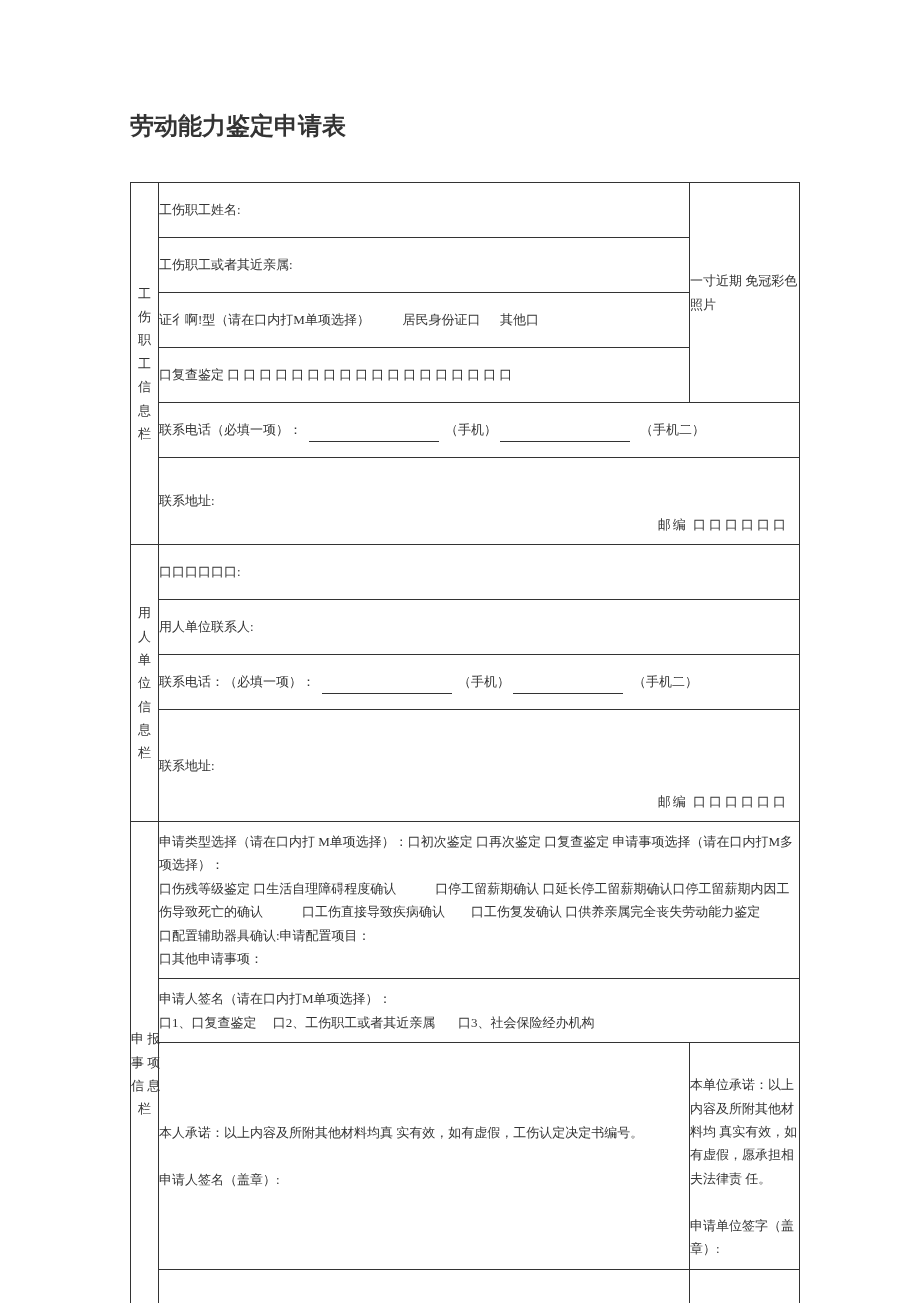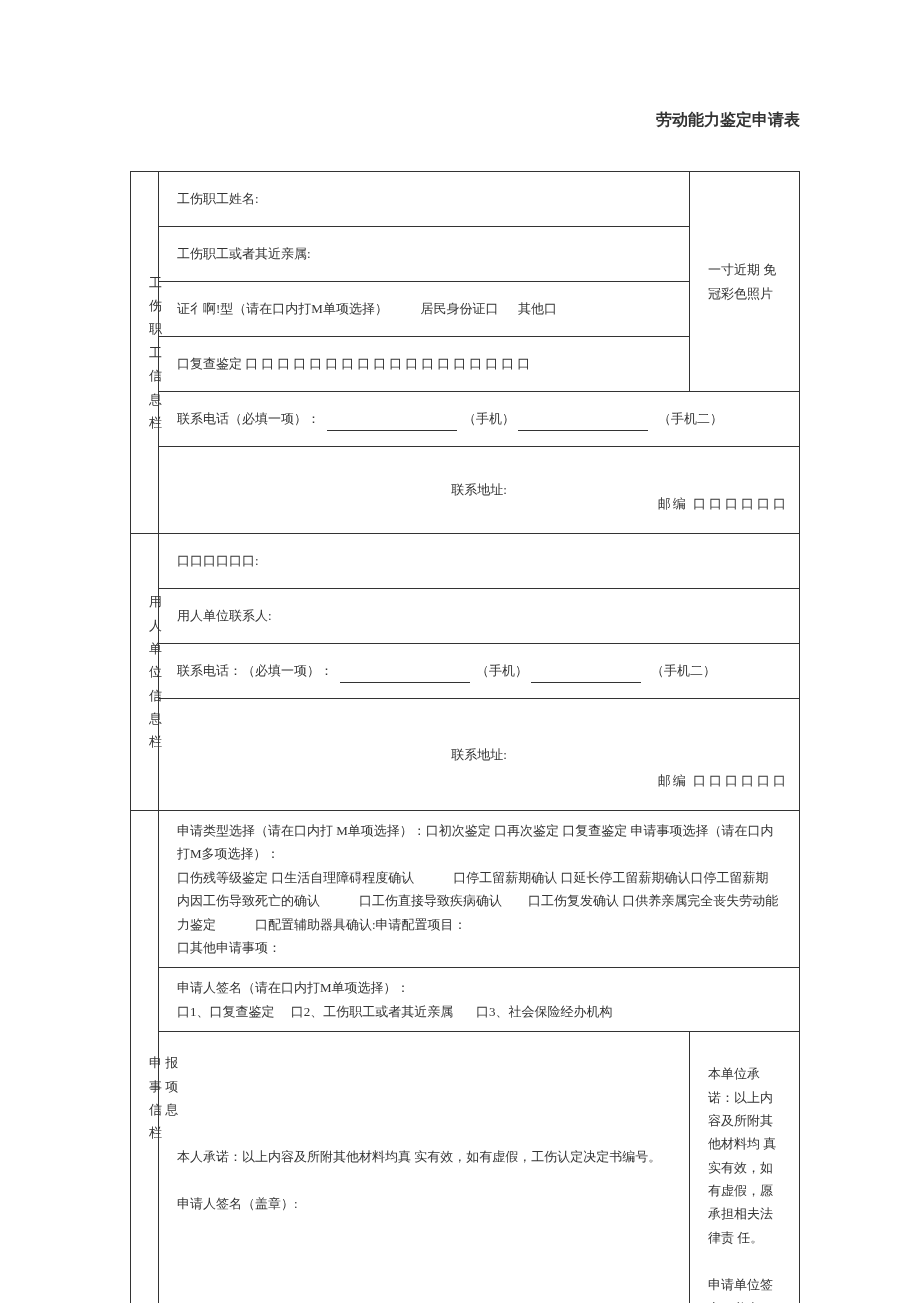--- a/index.html
+++ b/index.html
@@ -8,34 +8,34 @@
     font-family: "SimSun", "宋体", serif;
     font-size: 14px;
     color: #333;
     background: #fff;
     width: 920px;
   }
   .page {
     padding: 110px 120px 60px 130px;
   }
   h1 {
-    text-align: right;
-    font-size: 16px;
+    text-align: left;
+    font-size: 24px;
     font-weight: bold;
     margin: 0 0 40px 0;
     font-family: Liberation Sans, sans-serif;
   }
   table.form {
     border-collapse: collapse;
     width: 100%;
     table-layout: fixed;
   }
   table.form td {
     border: 1px solid #333;
-    padding: 8px 18px;
+    padding: 8px 0;
     vertical-align: middle;
     font-size: 13px;
     line-height: 1.8;
   }
   .vert-label {
     width: 28px;
     text-align: center;
     vertical-align: middle;
     font-size: 13px;
     line-height: 2.2;
@@ -44,26 +44,25 @@
   .vert-label span { display:block; }
   .cell-tall { height: 38px; }
   .photo-cell {
     vertical-align: middle;
     width: 110px;
   }
   .addr-cell {
     height: 70px;
     vertical-align: top;
     position: relative;
-    text-align: center;
   }
   .postal {
     position: absolute;
     right: 10px;
-    bottom: 18px;
+    bottom: 8px;
     letter-spacing: 2px;
   }
   .boxes { letter-spacing: 3px; }
   .declare-cell {
     vertical-align: top;
     padding: 14px 10px;
     height: 140px;
     line-height: 2.2;
   }
   .declare-cell .sign {

